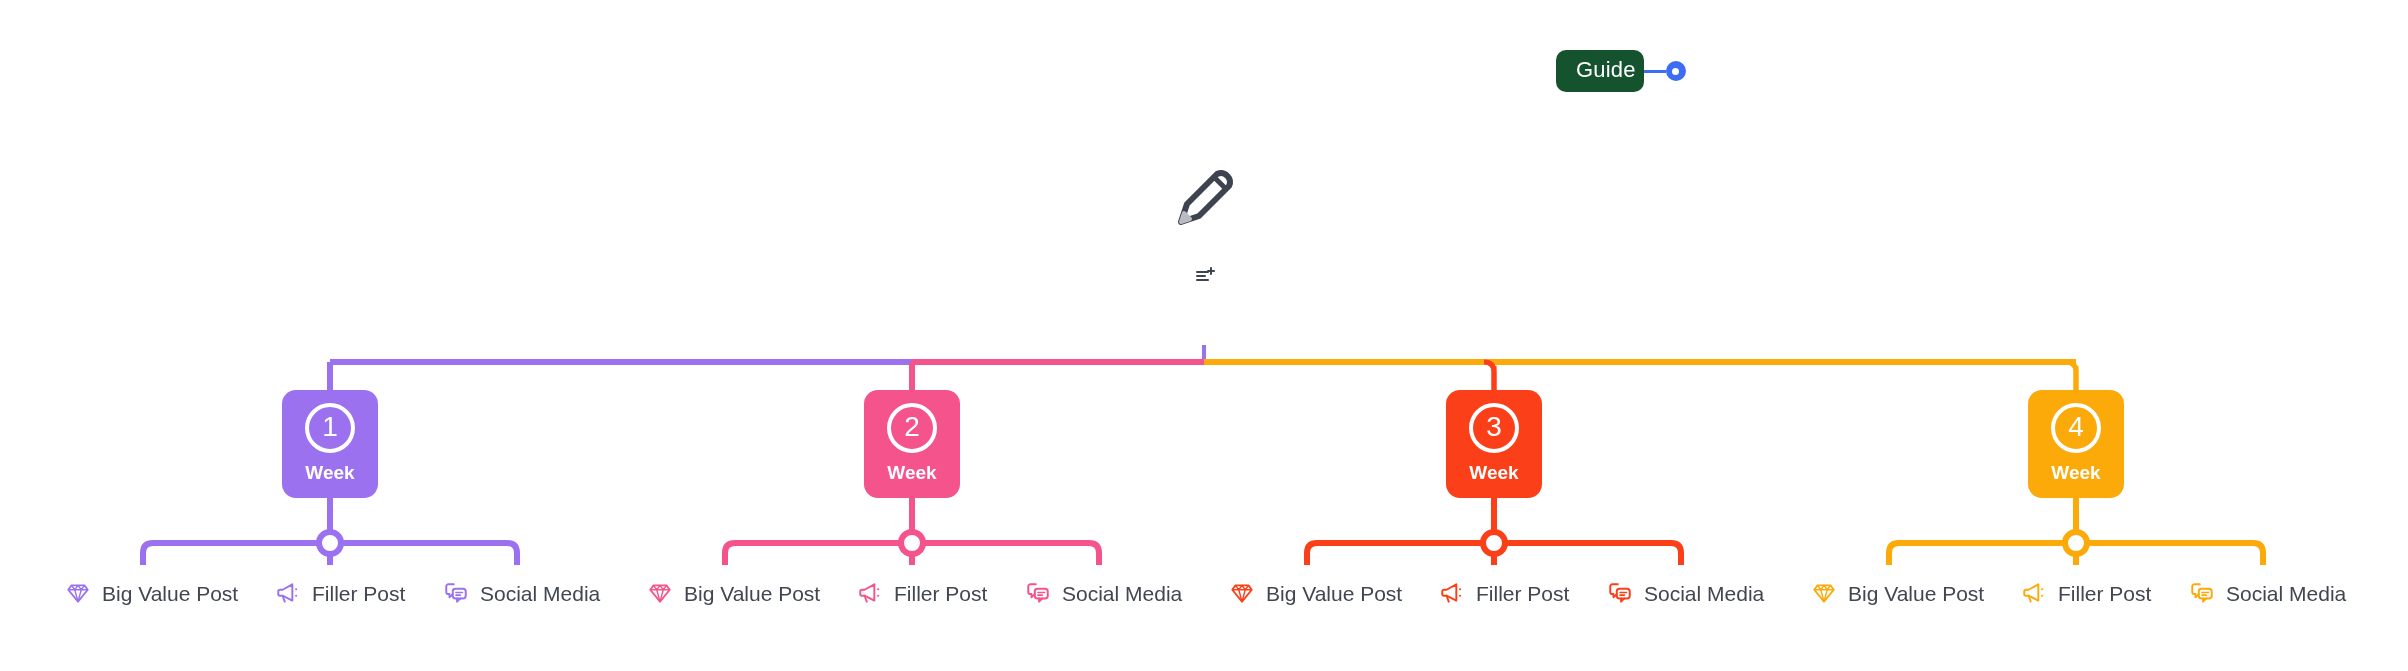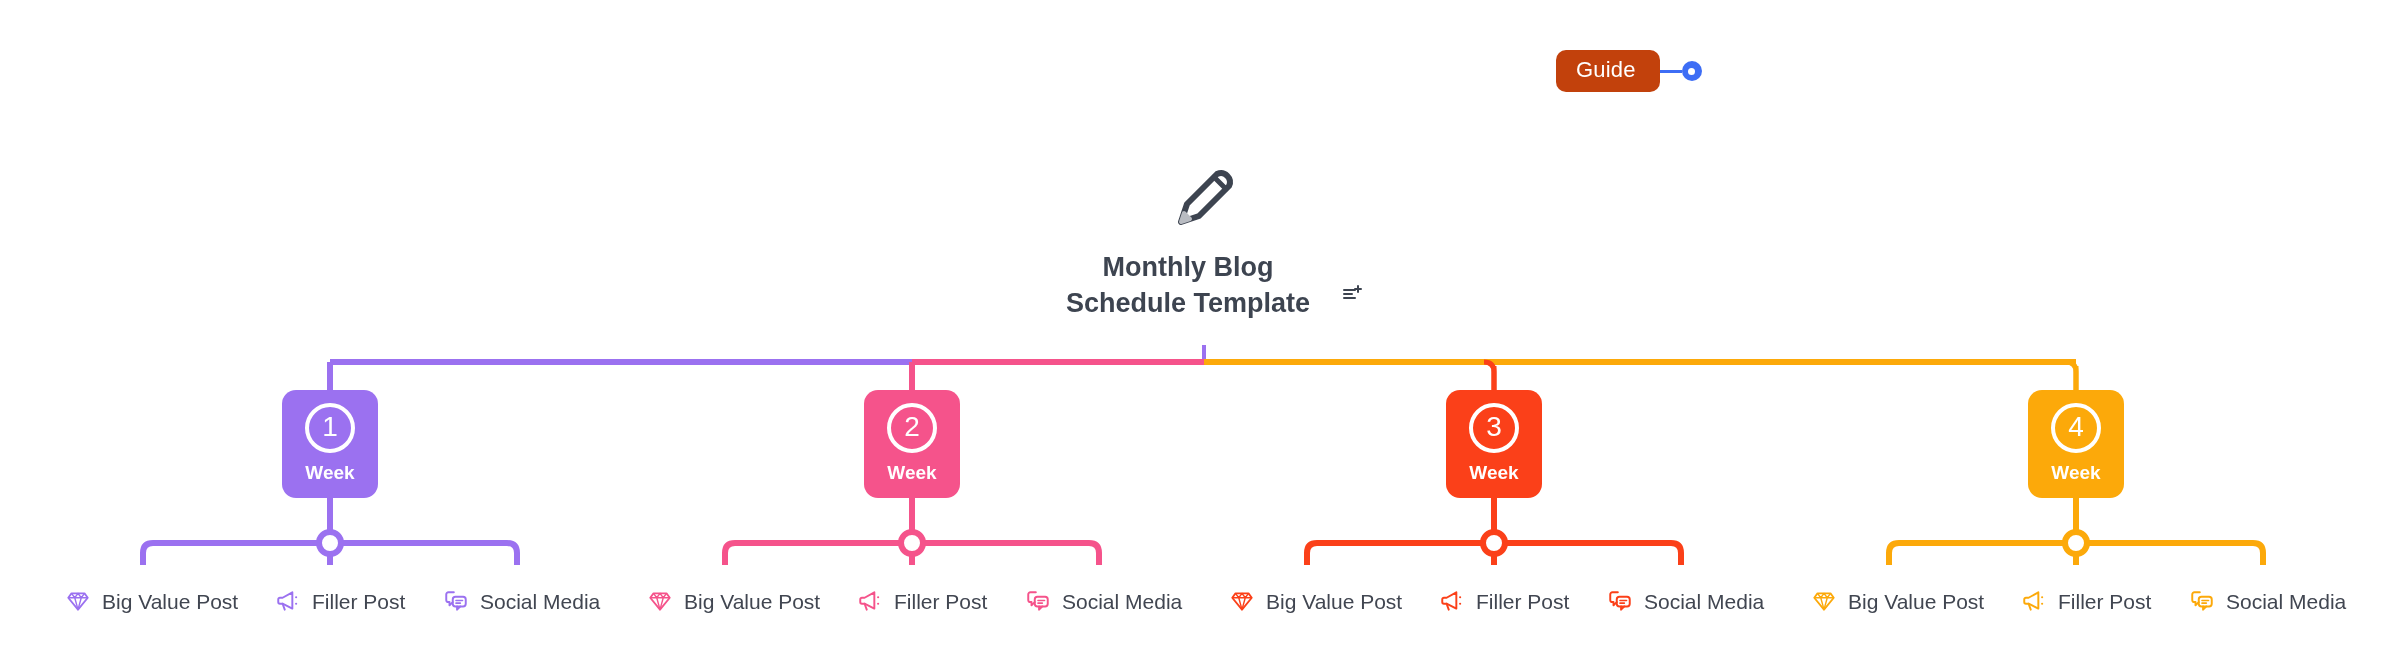--- a/index.html
+++ b/index.html
@@ -20,26 +20,26 @@
 
   
   #guide-badge {
     position: absolute;
     left: 1556px;
     top: 50px;
     display: flex;
     align-items: center;
   }
   #guide-pill {
-    background: #c2410c;
+    background: #14532d;
     color: #ffffff;
     font-size: 22px;
     font-weight: 400;
     border-radius: 10px;
-    padding: 9px 24px 11px 20px;
+    padding: 9px 8px 11px 20px;
     line-height: 1;
     letter-spacing: .2px;
     white-space: nowrap;
   }
   #guide-connector {
     width: 22px;
     height: 3px;
     background: #3D6DF5;
   }
   #guide-node {
@@ -124,21 +124,20 @@
   }
 
   
   .leaf {
     position: absolute;
     display: flex;
     align-items: center;
     gap: 11px;
     white-space: nowrap;
     height: 30px;
-    margin-top: 8px;
   }
   .leaf-icon { flex: 0 0 auto; display: block; }
   .leaf-label {
     font-size: 21px;
     color: #414651;
     line-height: 1;
   }
 </style>
 </head>
 <body>
@@ -192,21 +191,20 @@
       </div>
   </div>
 
   <div id="root-block">
     <svg id="root-icon" width="76" height="76" viewBox="0 0 76 76">
       <path d="M14 62 L20 44 L50 14 A9 9 0 0 1 62 26 L32 56 Z" fill="none" stroke="#3D4450" stroke-width="6" stroke-linejoin="round" stroke-linecap="round"></path>
       <path d="M47 17 L59 29" fill="none" stroke="#3D4450" stroke-width="5" stroke-linecap="round"></path>
       <path d="M14 62 L23 59 L17 53 Z" fill="#b9bcc2" stroke="#b9bcc2" stroke-width="4" stroke-linejoin="round"></path>
     </svg>
     <div id="root-title-row">
-      <div id="root-title">Monthly Blog Schedule Template</div>
       <svg id="root-note-icon" width="20" height="20" viewBox="0 0 20 20">
         <line x1="2" y1="6" x2="13" y2="6" stroke="#3D4450" stroke-width="2" stroke-linecap="round"></line>
         <line x1="2" y1="10" x2="10" y2="10" stroke="#3D4450" stroke-width="2" stroke-linecap="round"></line>
         <line x1="2" y1="14" x2="13" y2="14" stroke="#3D4450" stroke-width="2" stroke-linecap="round"></line>
         <line x1="16" y1="2" x2="16" y2="8" stroke="#3D4450" stroke-width="2" stroke-linecap="round"></line>
         <line x1="13" y1="5" x2="19" y2="5" stroke="#3D4450" stroke-width="2" stroke-linecap="round"></line>
       </svg>
     </div>
   </div>
 

